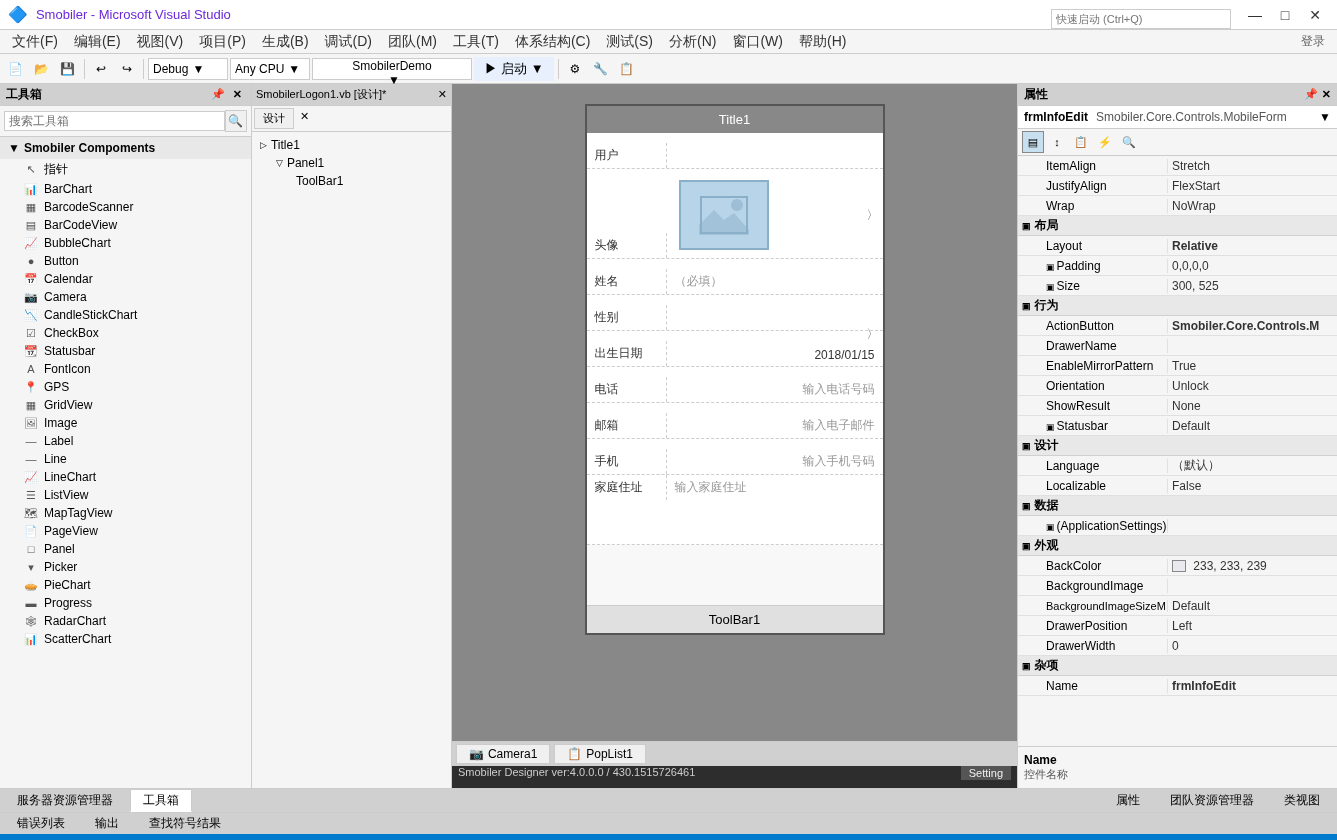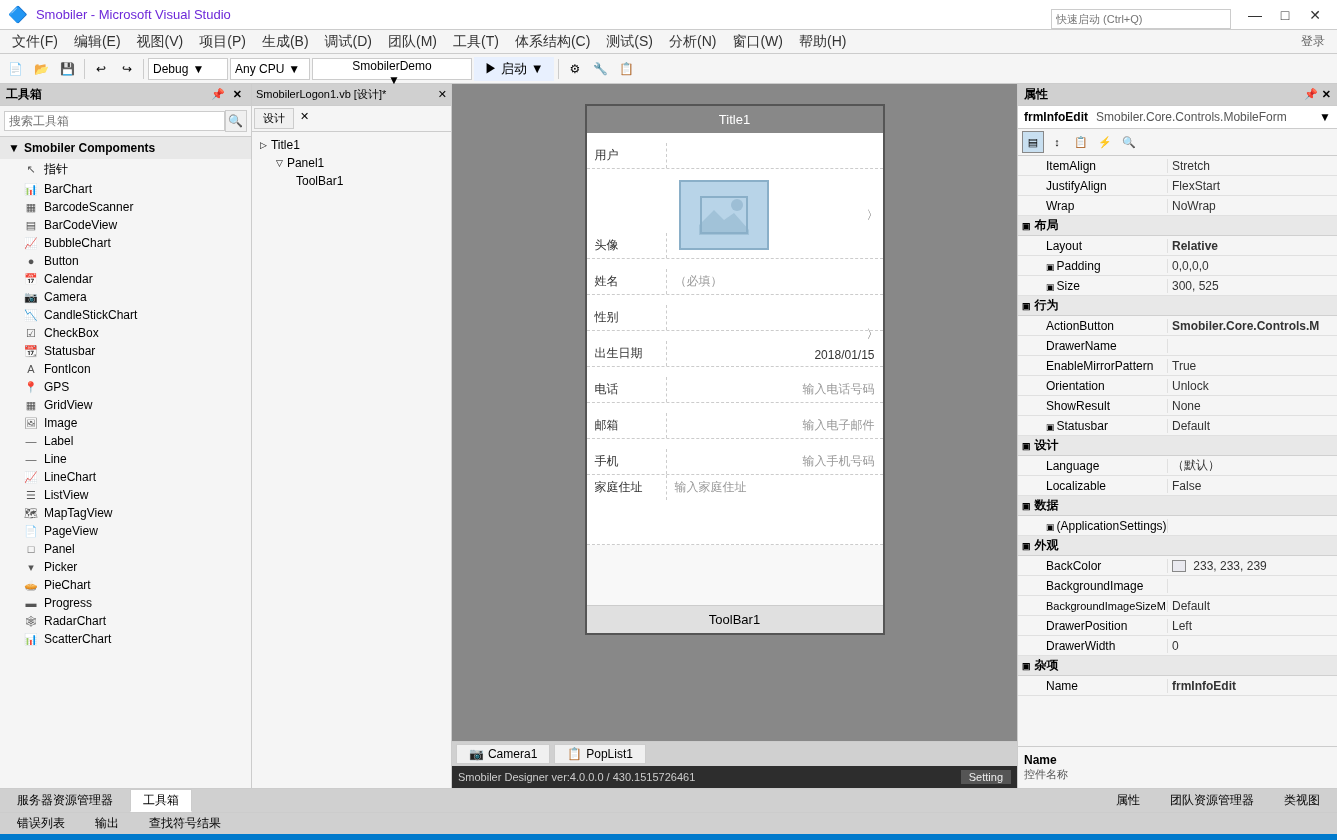--- a/index.html
+++ b/index.html
@@ -72,21 +72,21 @@
     
     
     .bottom-panel { height: 24px; background: #d0d0d0; border-top: 1px solid #ccc; display: flex; align-items: center; padding: 10px 4px; gap: 4px; }
     .btm-tab { padding: 2px 12px; cursor: pointer; font-size: 12px; border: 1px solid transparent; }
     .btm-tab.active { background: #fff; border-color: #ccc; border-bottom-color: #fff; }
     
     
     .vs-status-bar { background: #007acc; height: 24px; display: flex; align-items: center; padding: 0 8px; color: #fff; font-size: 11px; gap: 8px; }
     .vs-status-right { margin-left: auto; display: flex; gap: 12px; align-items: center; }
     
-    .designer-status { background: #2d2d2d; color: #ccc; height: 22px; display: flex; align-items: center; padding: 0 6px; font-size: 11px; }
+    .designer-status { background: #2d2d2d; color: #ccc; height: 22px; display: flex; align-items: flex-start; padding: 0 6px; font-size: 11px; }
     .designer-status-right { margin-left: auto; display: flex; gap: 8px; }
     
     
     .tree-view { padding: 4px; font-size: 12px; }
     .tree-node { display: flex; align-items: center; gap: 4px; padding: 2px 4px; cursor: pointer; }
     .tree-indent { padding-left: 16px; }
     
     .login { color: #666; font-size: 12px; margin-left: auto; }
   </style>
 </head>

